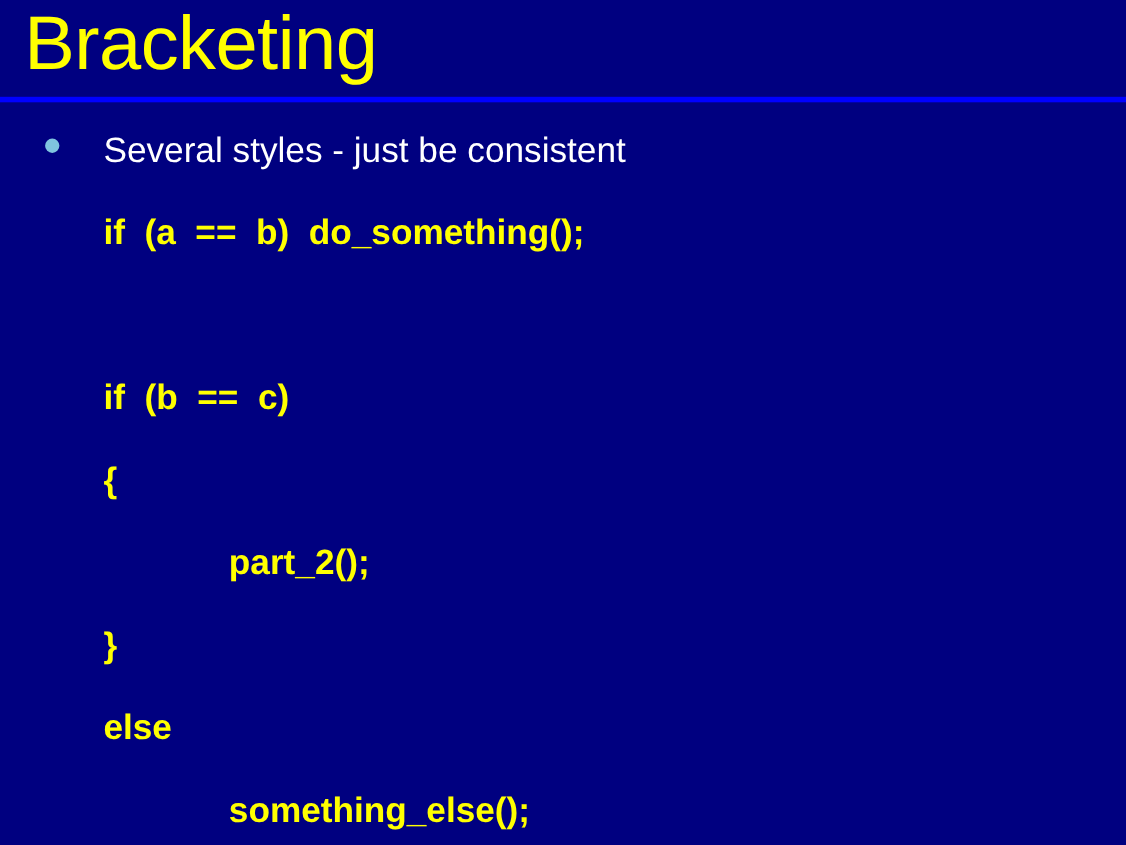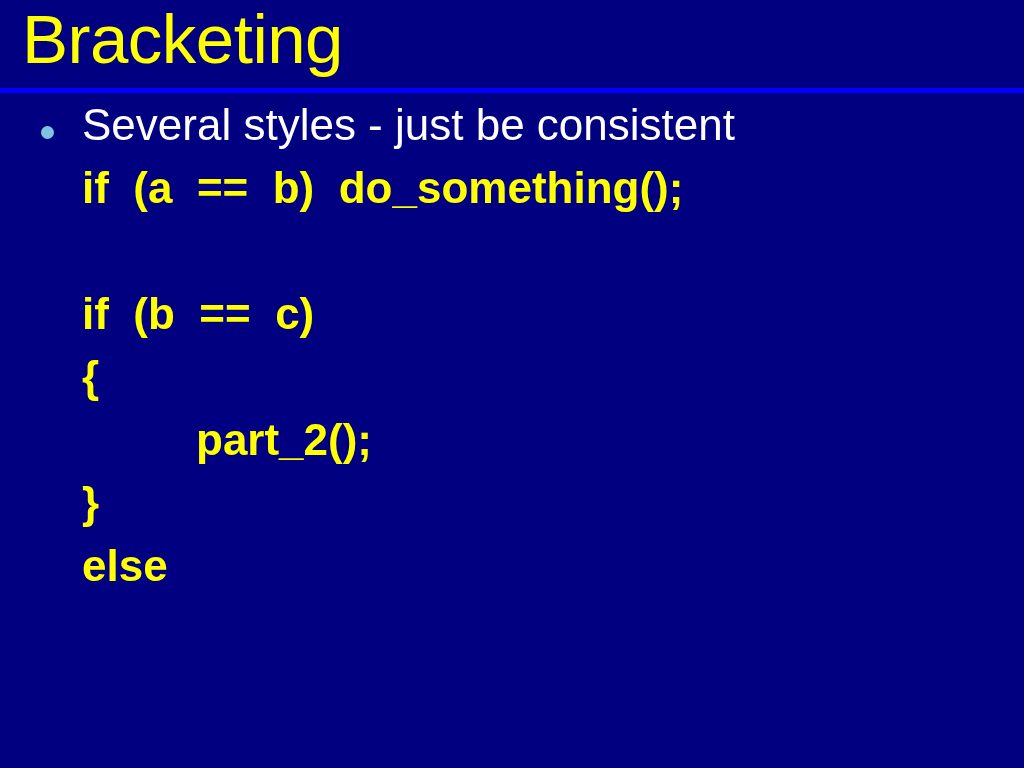--- a/index.html
+++ b/index.html
@@ -87,26 +87,26 @@
 
   .lines {
     position: absolute;
     left: 82px;
     top: 0;
     width: 940px;
   }
 
   .line {
     font-family: "Liberation Sans", sans-serif;
-    font-size: 44px;
+    font-size: 32px;
     line-height: 63px;
     font-weight: normal;
     white-space: pre;
     height: 63px;
-    margin: 0;
+    margin: 12px;
     padding: 0;
   }
   .line.head {
     color: #FFFFFF;
   }
   .line.code {
     color: #FFFF00;
     font-weight: bold;
   }
   .line.indent {
@@ -145,16 +145,17 @@
 
       <div class="line code">{</div>
 
 
       <div class="line code indent">part_2();</div>
 
       <div class="line code">}</div>
 
       <div class="line code">else</div>
 
+      <div class="line code indent">something_else();</div>
 
     </div>
   </div>
 </div>
 
 </body></html>

